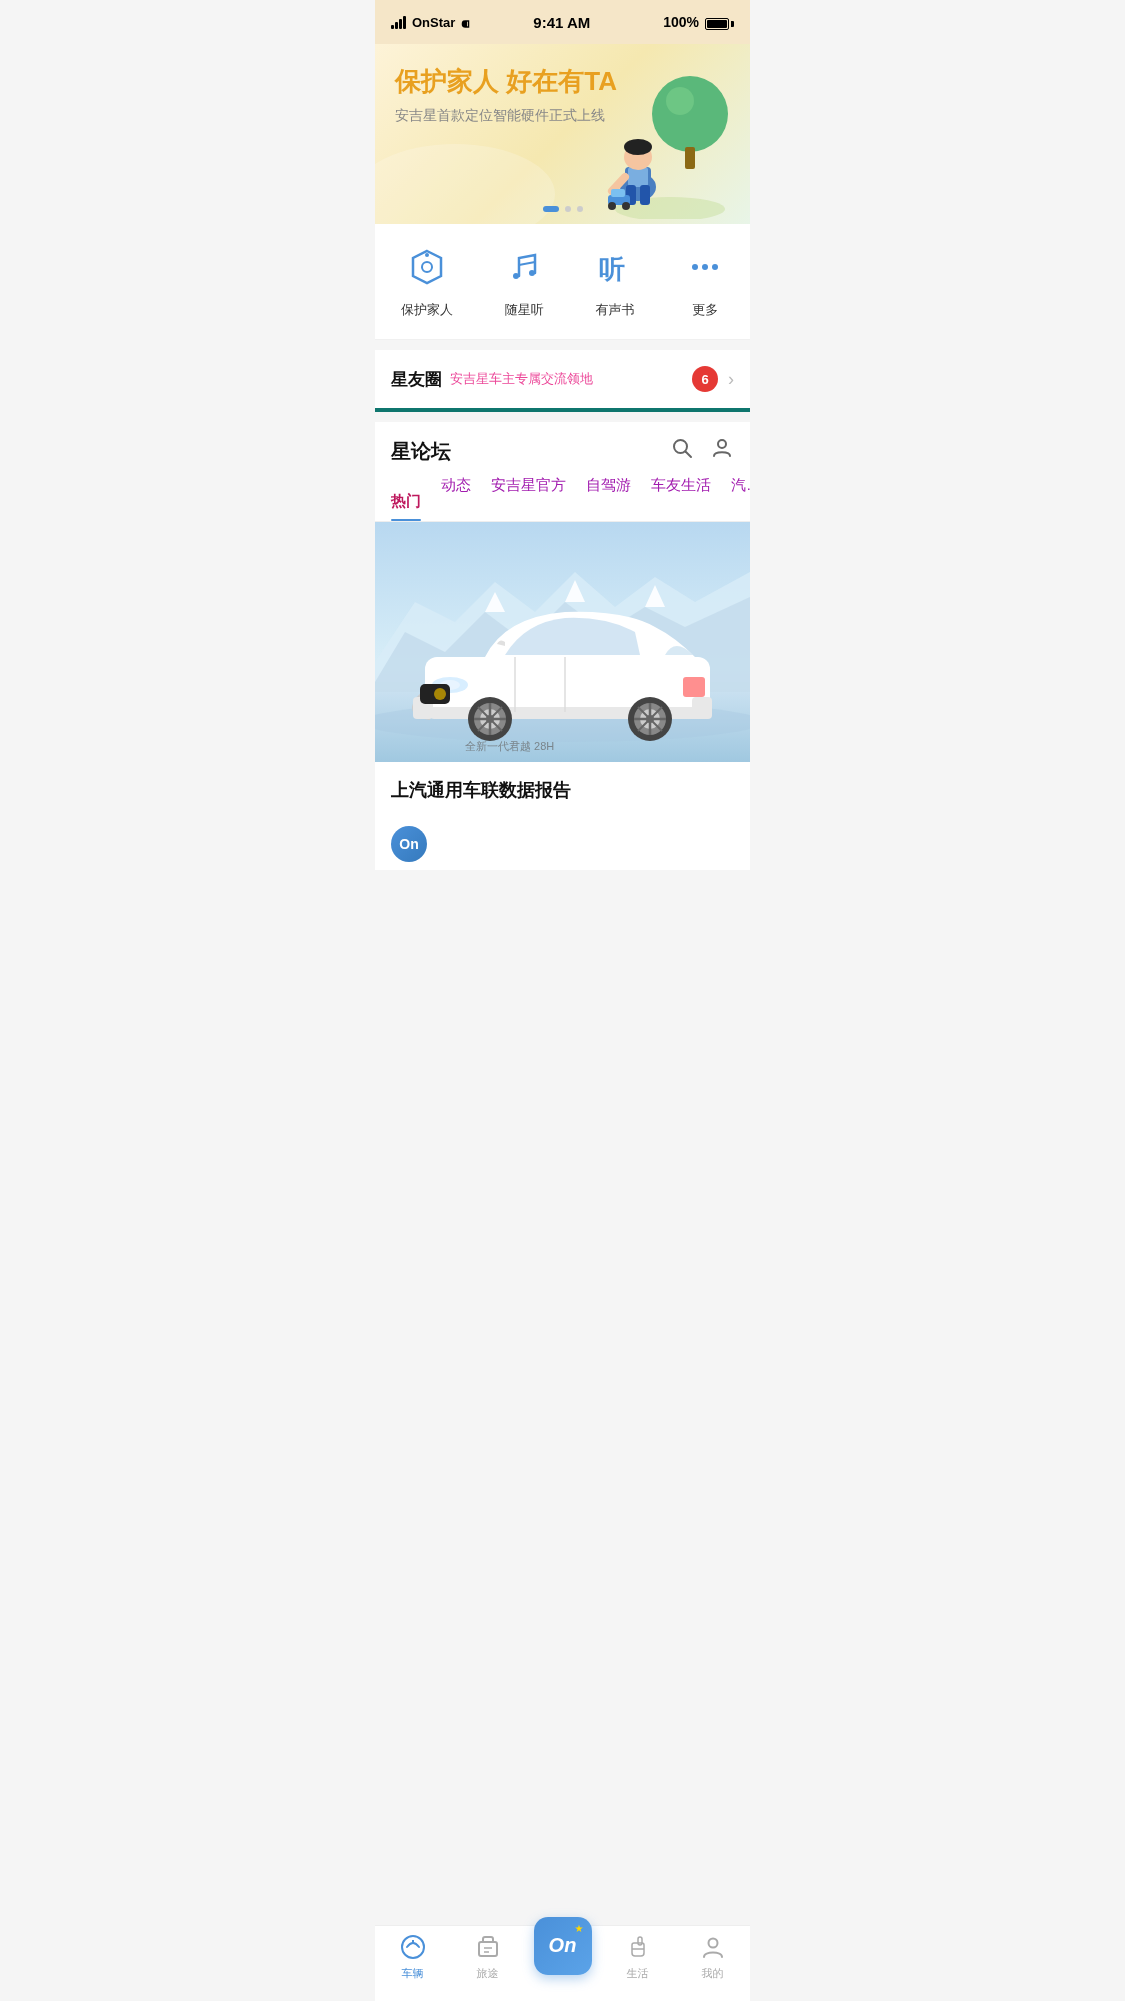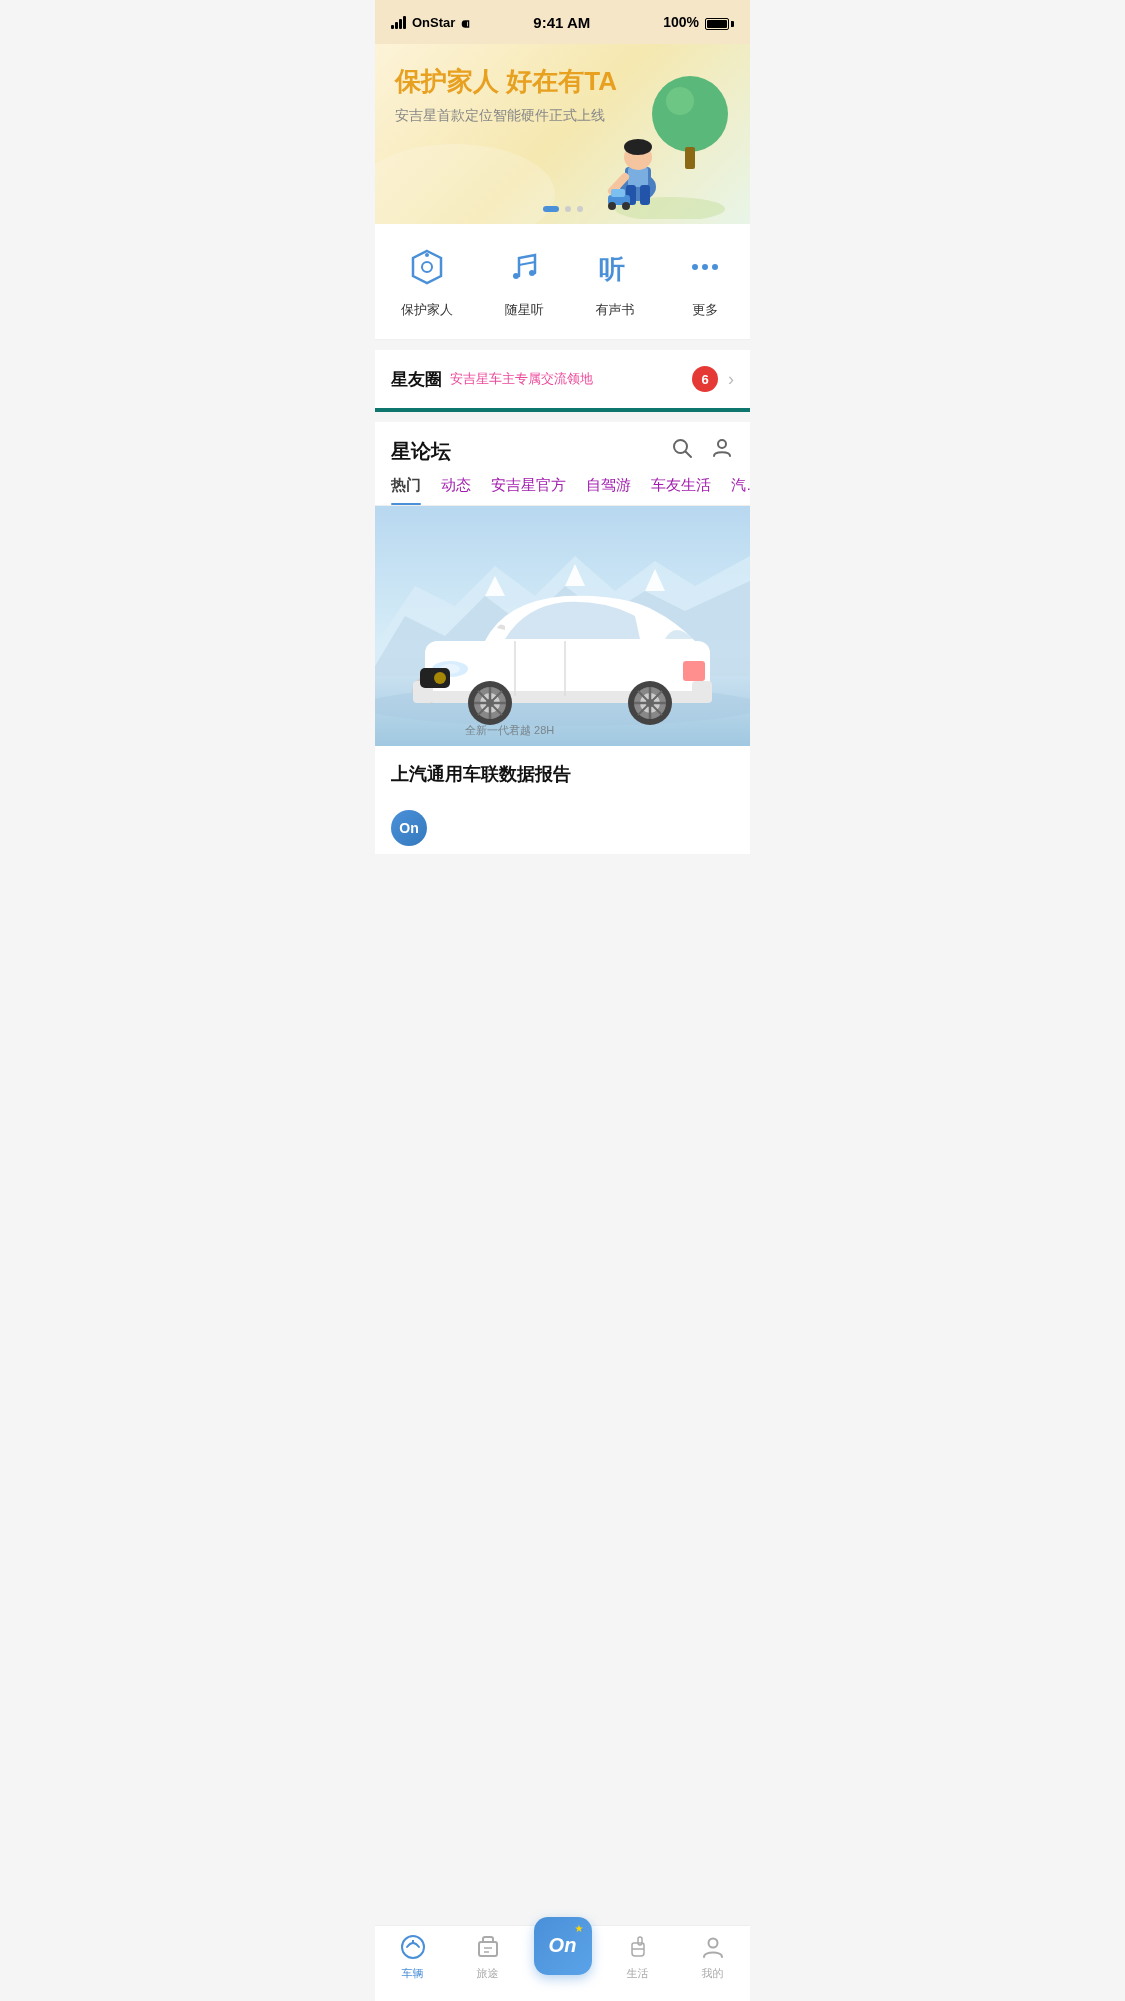--- a/index.html
+++ b/index.html
@@ -210,22 +210,23 @@
     .forum-tabs::-webkit-scrollbar { display: none; }
     .tab-item {
       font-size: 15px;
       color: #a21caf;
       padding-bottom: 10px;
       white-space: nowrap;
       cursor: pointer;
       position: relative;
     }
     .tab-item.active {
-      color: #404040;
+      color: #be185d;
       font-weight: 600;
+      margin-top: 16px;
     }
     .tab-item.active::after {
       content: '';
       position: absolute;
       bottom: 0;
       left: 0;
       width: 100%;
       height: 2px;
       background: #4a90d9;
       border-radius: 1px;

